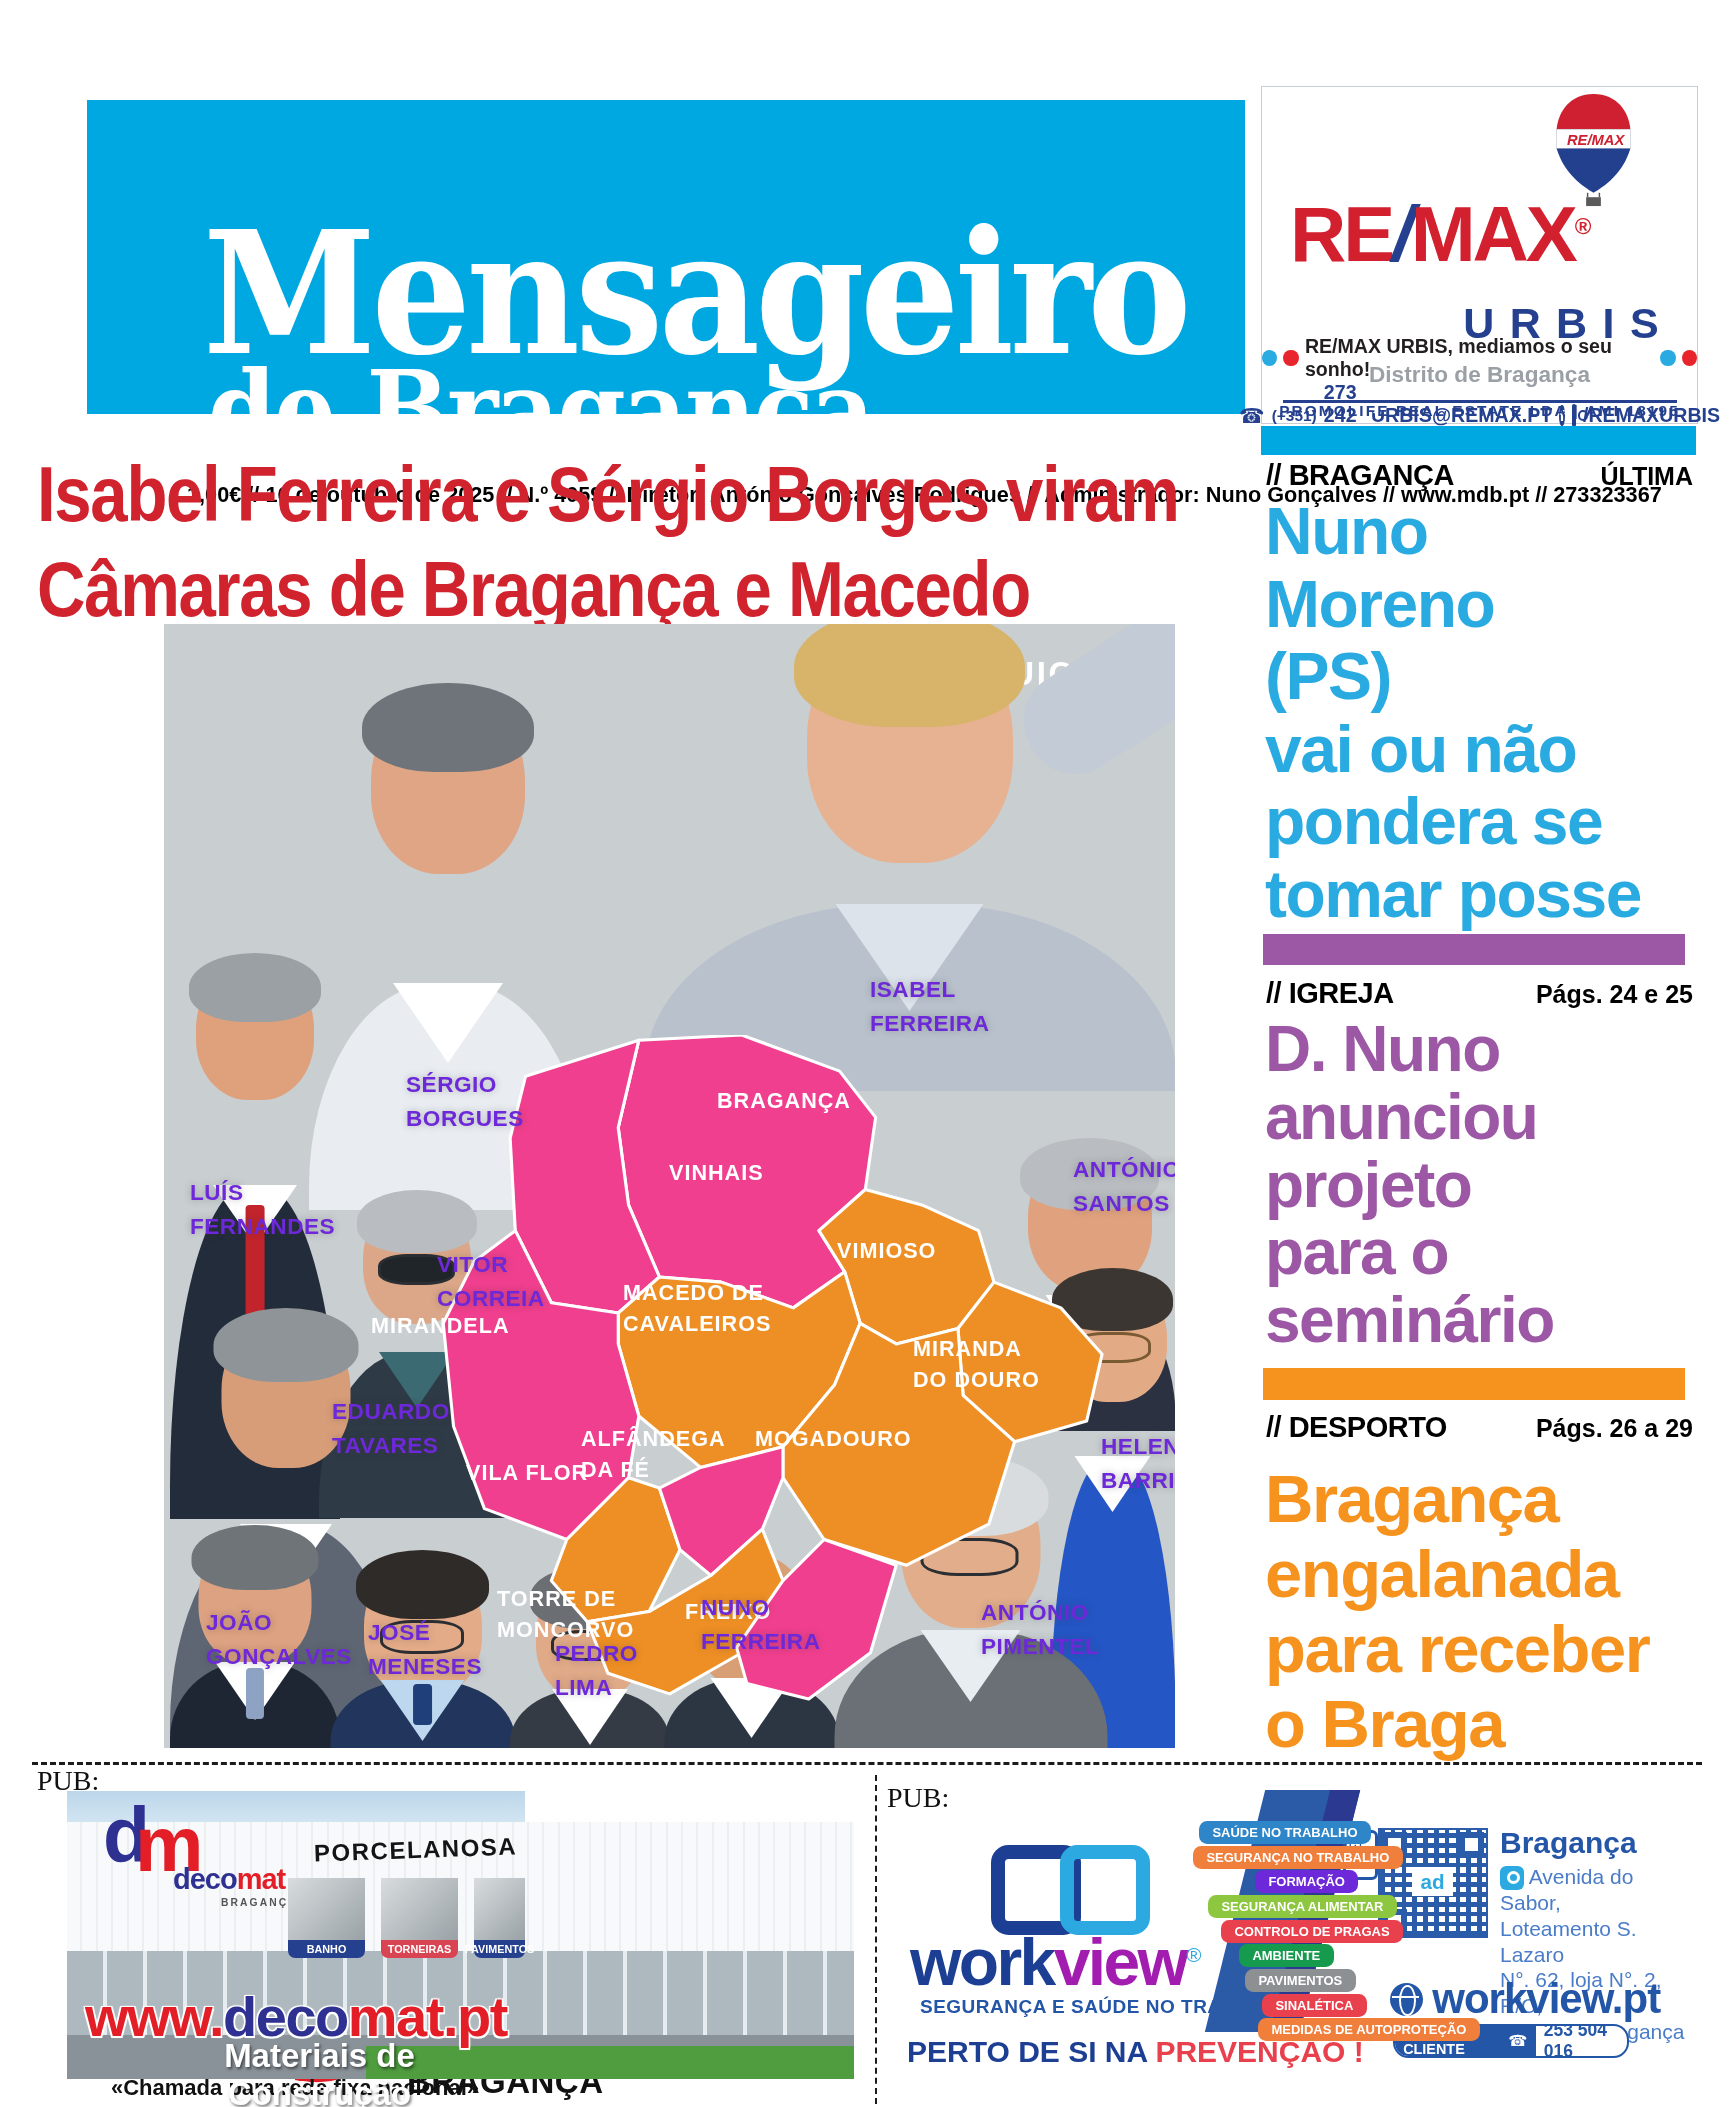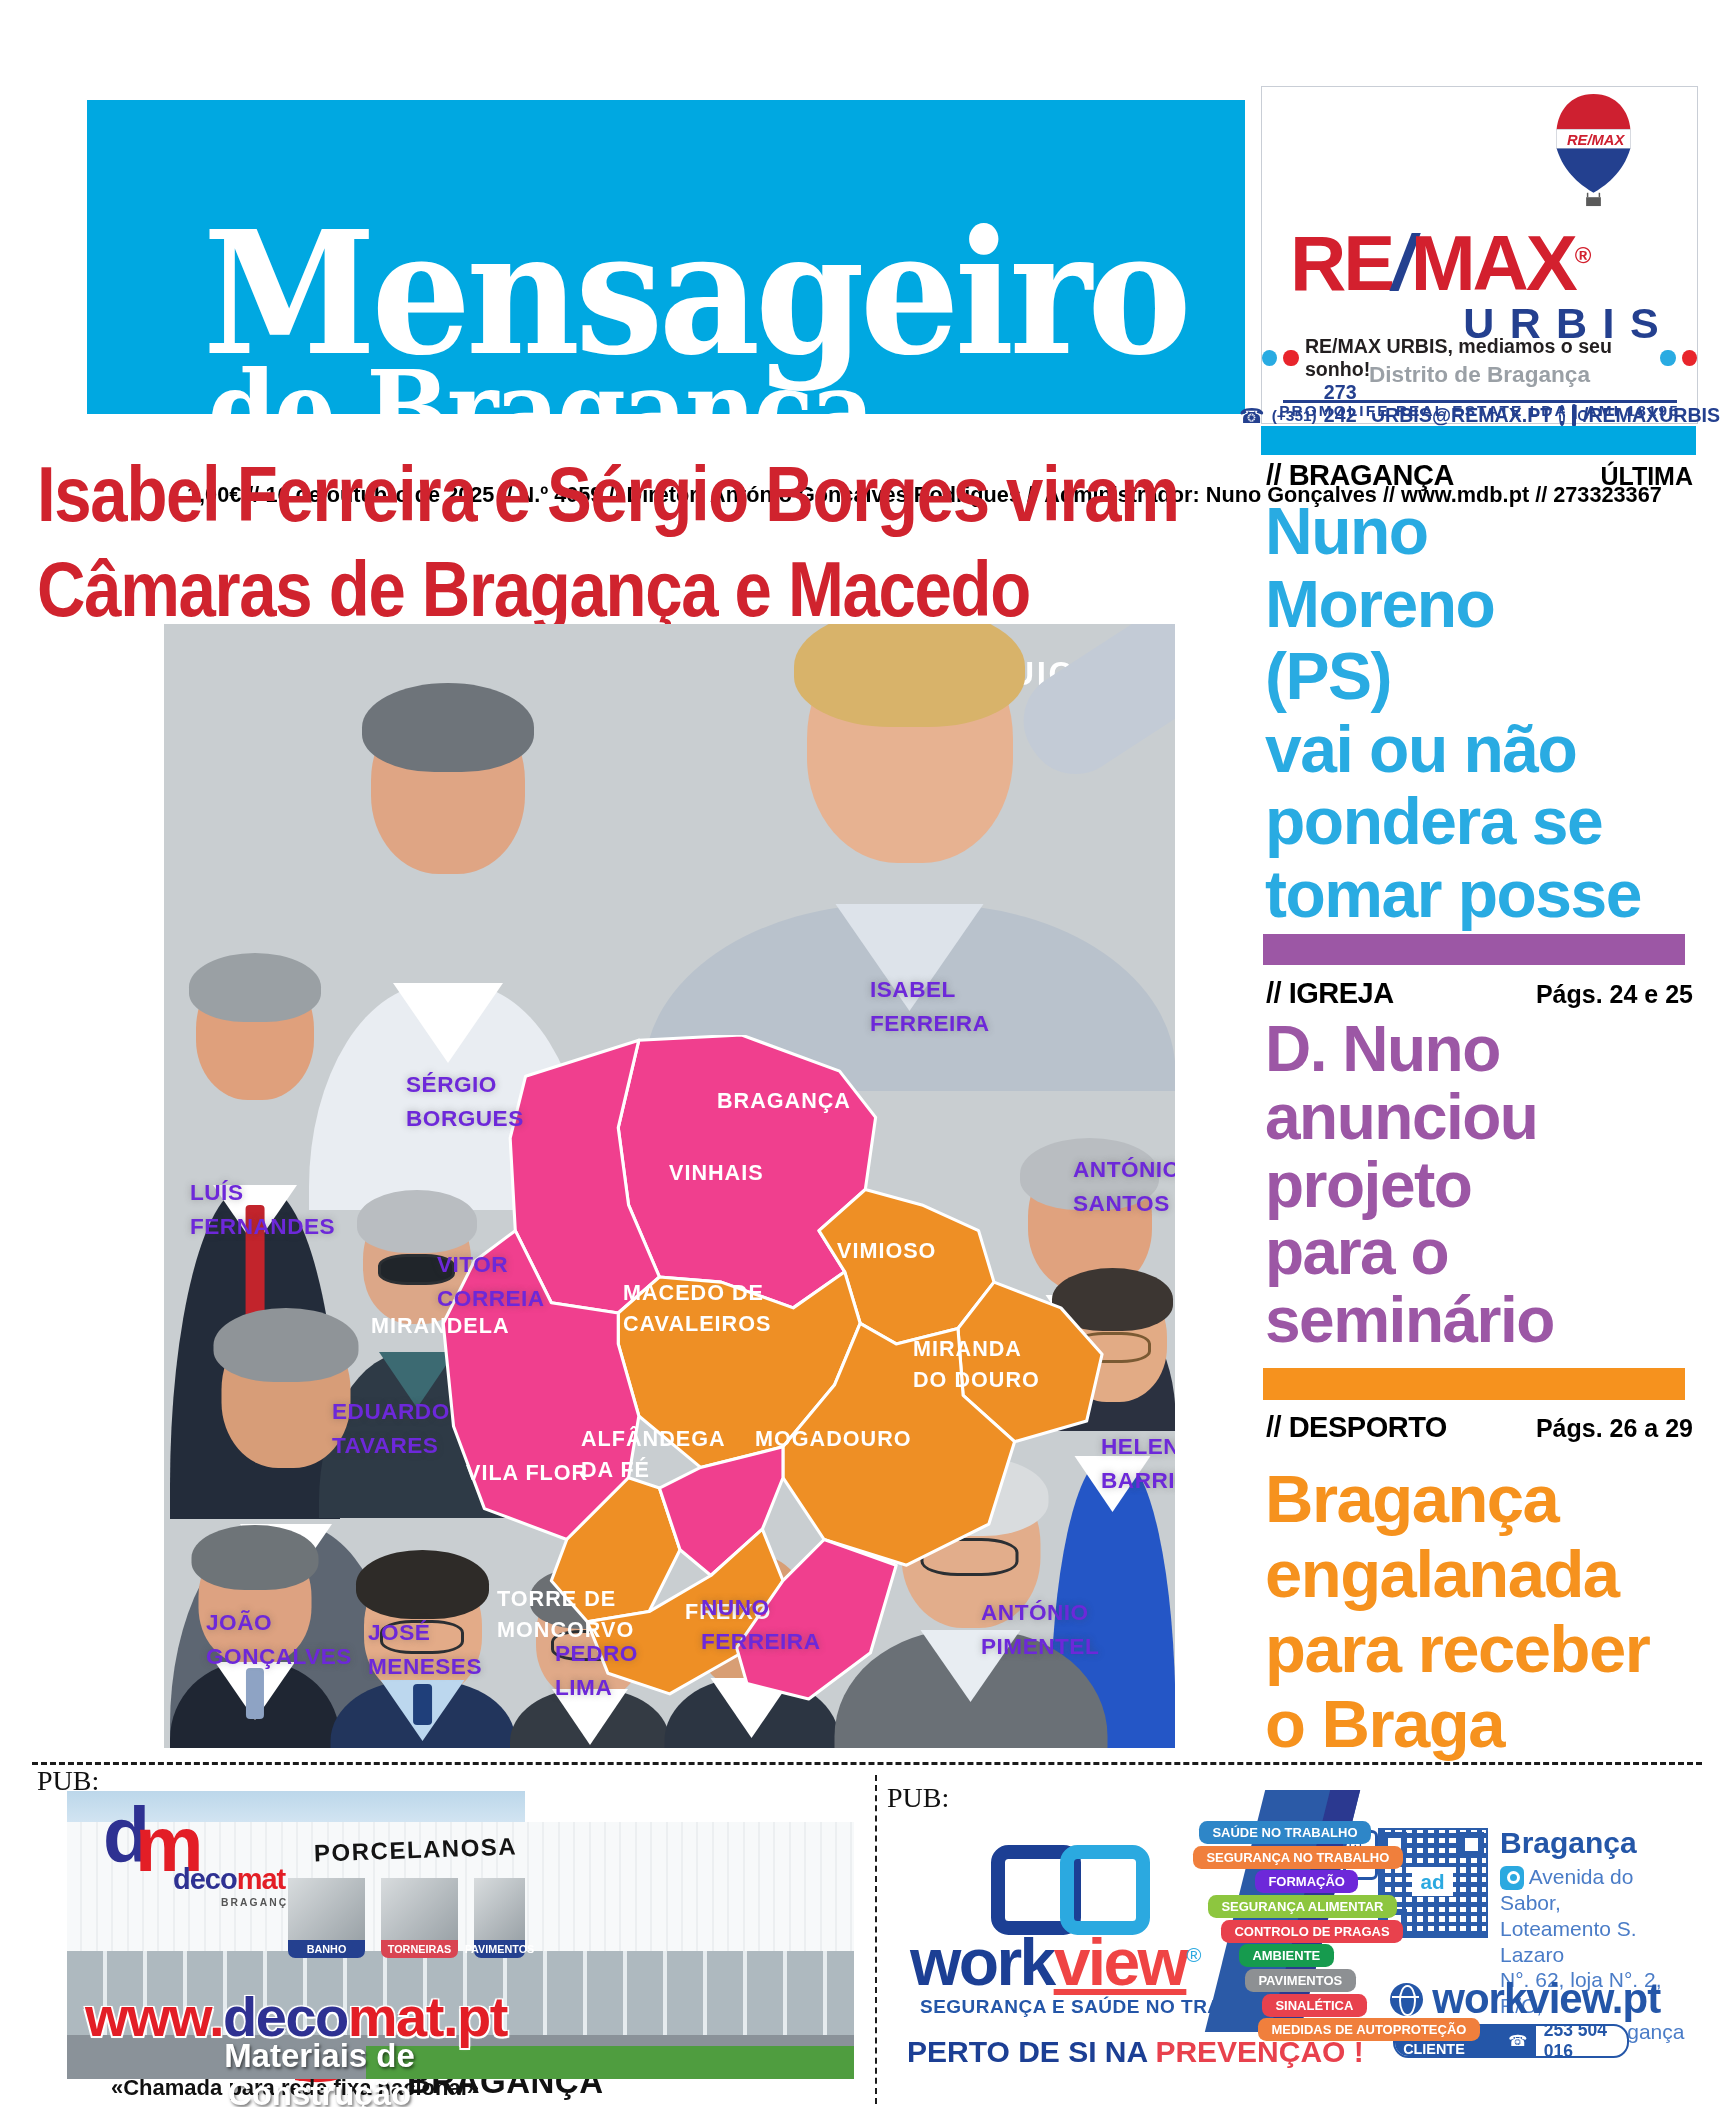--- a/index.html
+++ b/index.html
@@ -14,21 +14,21 @@
   .mh-sub{left:121px;top:257px;color:#fff;font-family:"DejaVu Serif",serif;font-weight:bold;
           font-size:106px;line-height:1;letter-spacing:-2.1px;transform:scaleX(.92);transform-origin:left top;}
   .mh-edition{left:834px;top:318px;width:340px;text-align:right;color:#fff;font-weight:bold;
               font-size:28px;letter-spacing:1px;}
   .mh-dateline{left:100px;top:382px;width:1140px;color:#000;font-weight:bold;font-size:22.6px;
                transform:scaleX(.96);transform-origin:left top;white-space:nowrap;}
 
   
   .remax{left:1261px;top:86px;width:435px;height:336px;background:#fff;border:1.5px solid #c9ced6;}
   .rx-balloon{left:280px;top:4.1px;width:103px;height:118px;}
-  .rx-word{left:28px;top:137px;width:381px;font-weight:bold;font-size:78px;line-height:1;
+  .rx-word{left:28px;top:108px;width:381px;font-weight:bold;font-size:78px;line-height:1;
            letter-spacing:-3.1px;color:#d3202e;white-space:nowrap;}
   .rx-word .slash{color:#24408f;font-style:italic;font-weight:bold;}
   .rx-word sup{font-size:22.6px;color:#d3202e;}
   .rx-urbis{left:0;top:212px;width:412px;text-align:right;color:#24408f;font-weight:bold;
             font-size:43px;letter-spacing:15.4px;}
   .rx-tagrow{left:0;top:248px;width:435px;display:flex;justify-content:center;align-items:center;gap:6.2px;
              font-size:19.6px;font-weight:bold;color:#231f20;}
   .dot{width:16.5px;height:16.5px;border-radius:50%;display:inline-block;}
   .dot.b{background:#29abe2;} .dot.r{background:#e8252c;}
   .rx-region{left:0;top:275px;width:435px;text-align:center;color:#9aa0a6;font-size:22.6px;font-weight:bold;}
@@ -124,21 +124,21 @@
         display:flex;align-items:center;justify-content:center;border-radius:0 0 7.2px 7.2px;}
   .siteline{position:absolute;left:15.4px;top:193px;width:427px;text-align:center;font-size:56px;font-weight:bold;
         letter-spacing:-1.5px;text-shadow:0 0 3.1px #fff,1.5px 1.5px 0 #fff,-1.5px -1.5px 0 #fff,1.5px -1.5px 0 #fff,-1.5px 1.5px 0 #fff;}
   .matcon{position:absolute;left:62px;top:246px;width:381px;text-align:center;color:#fff;font-size:33px;
         font-weight:bold;text-shadow:1.5px 1.5px 3.1px rgba(0,0,0,.55);}
 
   
   .wv-ico{position:absolute;width:62px;height:62px;border-radius:17.5px;}
   .wv-ico.d{border:14.4px solid #1c3f94;} .wv-ico.l{border:14.4px solid #2ba9e0;}
   .wv-word{font-size:66px;font-weight:bold;letter-spacing:-2.6px;}
-  .wv-word .w1{color:#1c3f94;} .wv-word .w2{color:#ef4444;text-decoration:underline;}
+  .wv-word .w1{color:#1c3f94;} .wv-word .w2{color:#a21caf;}
   .wv-word sup{font-size:20.6px;color:#2ba9e0;font-weight:normal;}
   .wv-tag{font-size:19px;font-weight:bold;color:#2456a8;letter-spacing:0.5px;}
   .wv-slogan{font-size:30px;font-weight:bold;letter-spacing:0;}
   .wv-slogan .p1{color:#1c3f94;} .wv-slogan .p2{color:#e8414d;}
   .ribbon{left:1235px;top:1790px;width:95px;height:242px;background:#2b5aa7;transform:skewX(-14deg);}
   .ribbon-dark{position:absolute;right:0;top:0;width:30px;height:100%;background:#2b3990;}
   .svc{position:absolute;height:22.6px;border-radius:8.2px;color:#fff;font-weight:bold;font-size:13px;
        display:flex;align-items:center;justify-content:center;padding:0 13.4px;white-space:nowrap;z-index:3;}
   .qr{left:1378px;top:1828px;width:106px;height:106px;border:2.1px solid #2a5caa;position:absolute;
       background:repeating-linear-gradient(0deg,#2a5caa 0 4.6px,transparent 4.6px 9.8px),

